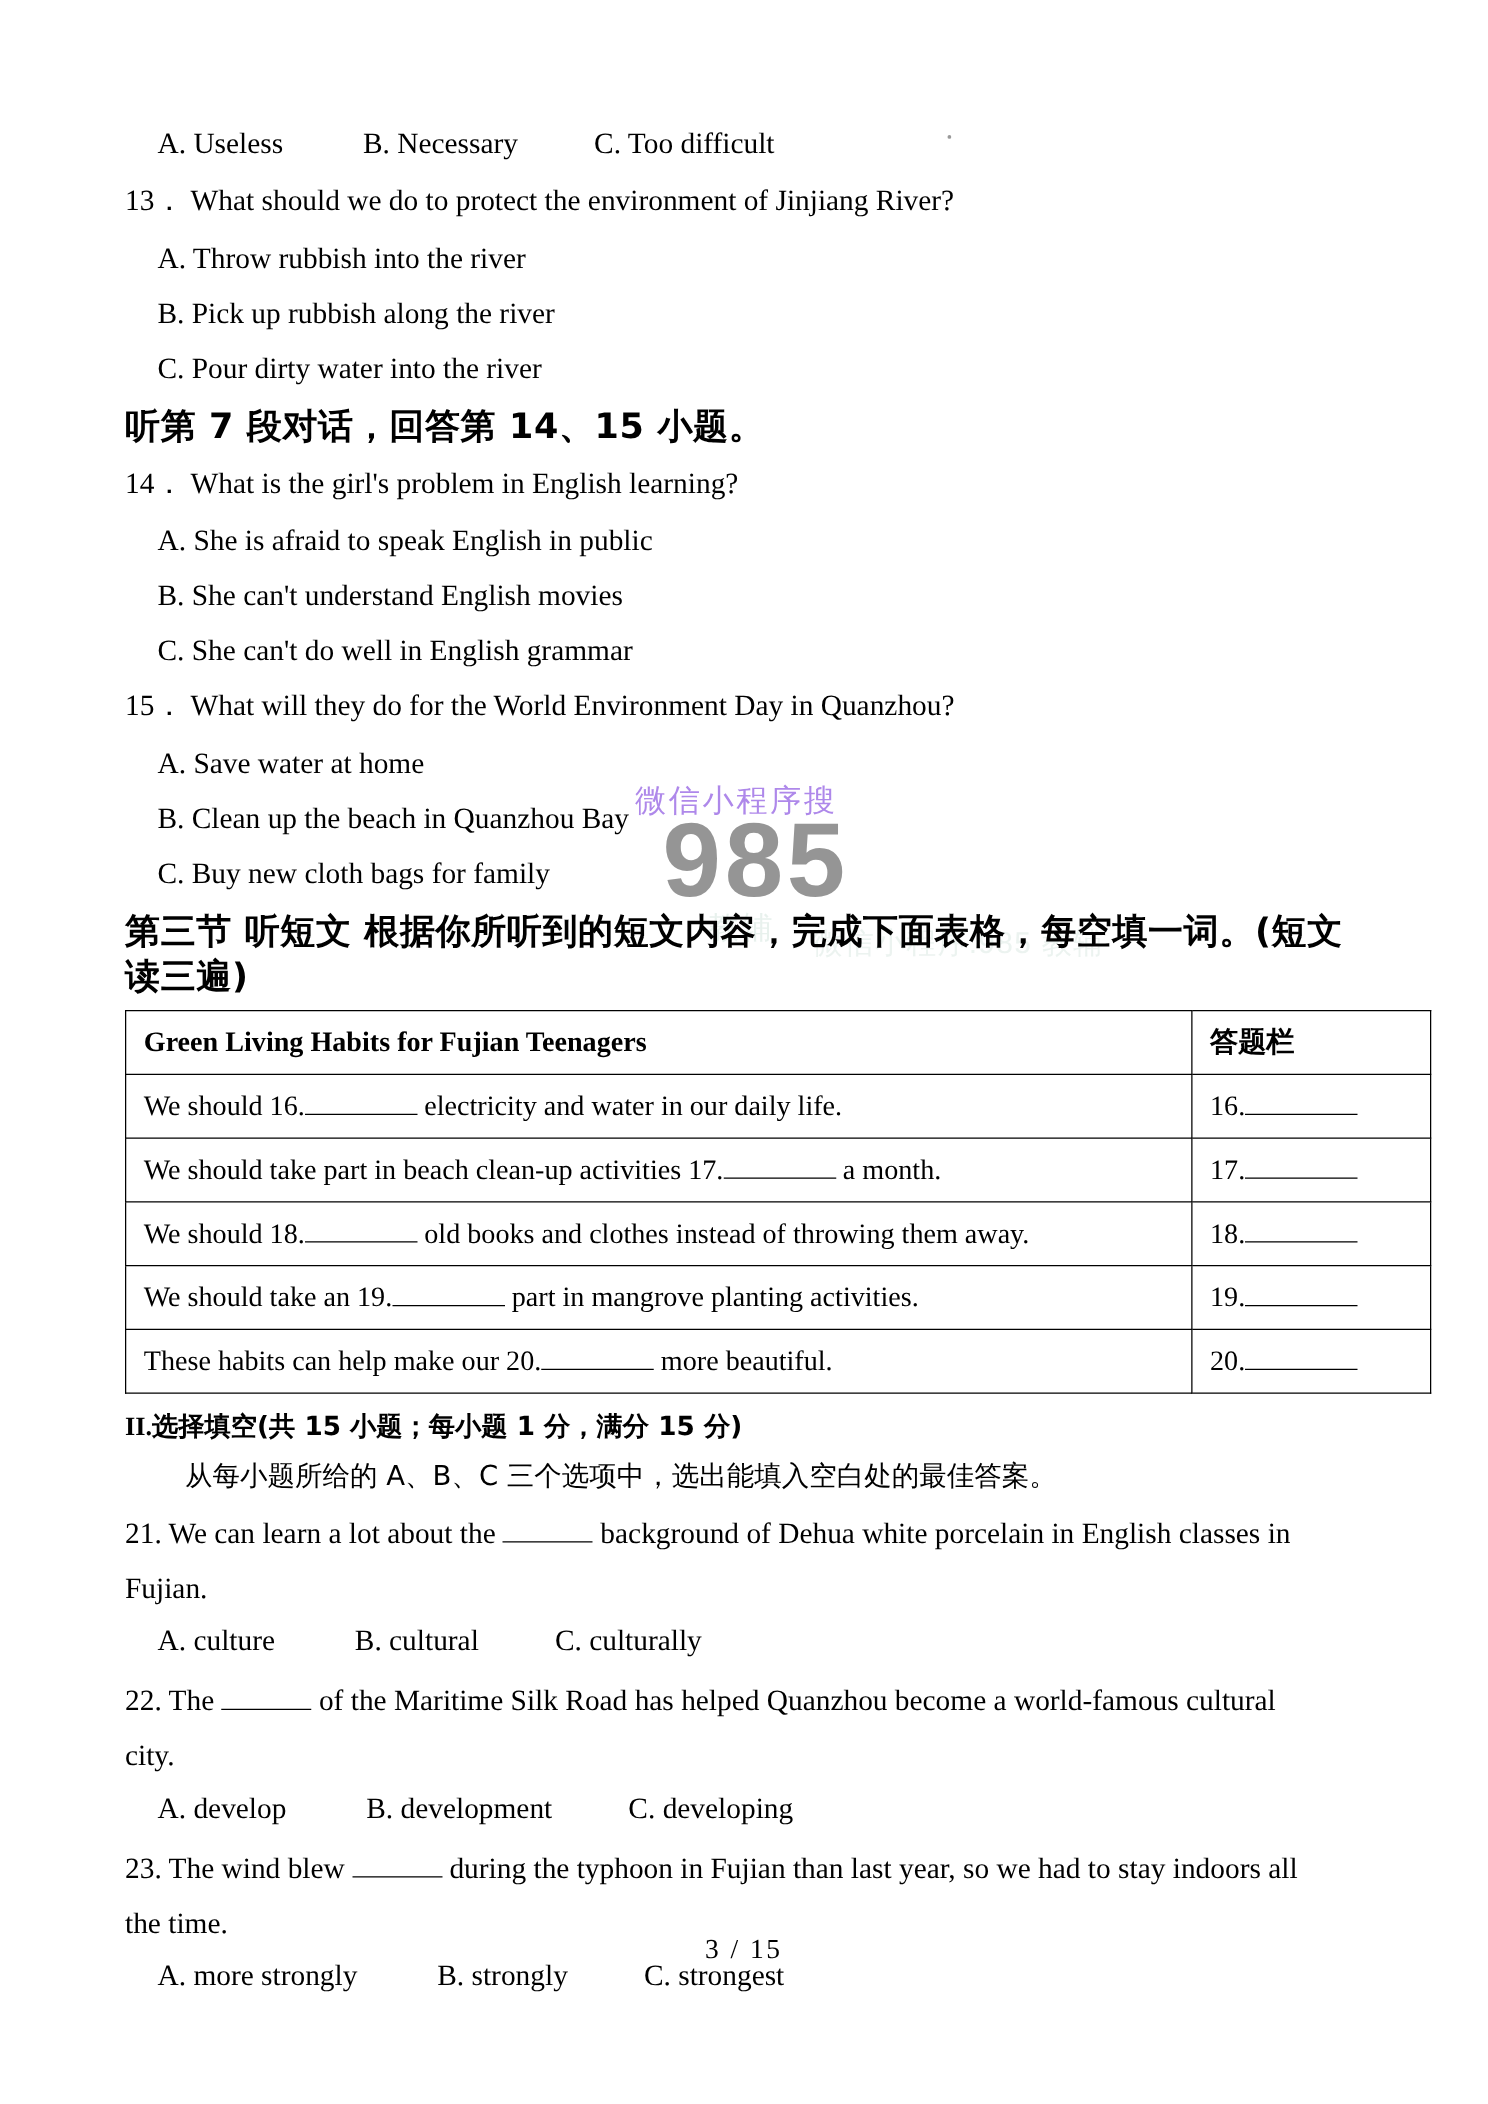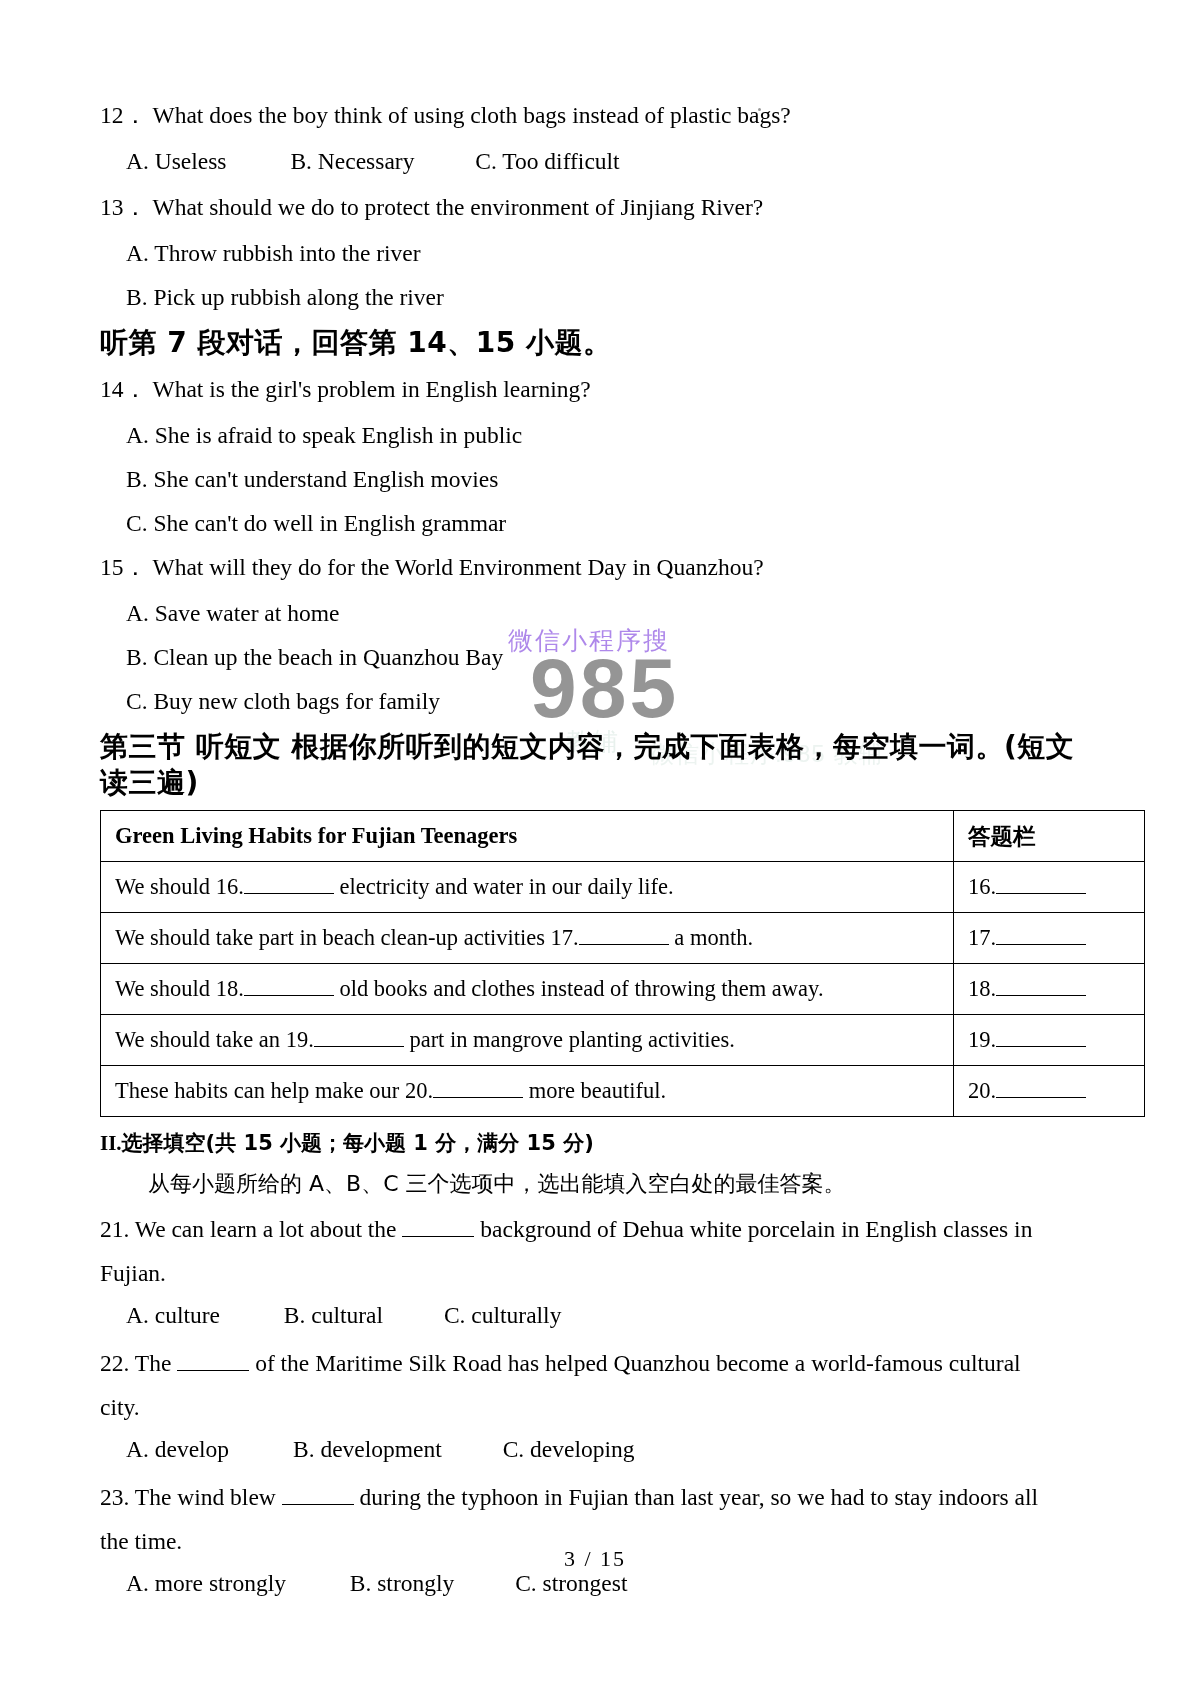--- a/index.html
+++ b/index.html
@@ -193,36 +193,33 @@
 <div class="page">
 
   <div class="wm-dot"></div>
   <div class="wm wm-top-line">微信小程序搜</div>
   <div class="wm wm-985">985</div>
   <div class="wm wm-jf">教辅</div>
   <div class="wm wm-tbl">微信小程序:985 教辅</div>
 
   <div class="content">
 
-    <p class="q">
-      <span class="num">12．</span>
-      <span>What does the boy think of using cloth bags instead of plastic bags?</span>
-    </p>
     <p class="opts">
       <span class="opt opt-gap-1">A. Useless</span>
       <span class="opt opt-gap-2">B. Necessary</span>
       <span class="opt">C. Too difficult</span>
     </p>
 
     <p class="q">
       <span class="num">13．</span>
       <span>What should we do to protect the environment of Jinjiang River?</span>
     </p>
     <p class="sub">A. Throw rubbish into the river</p>
     <p class="sub">B. Pick up rubbish along the river</p>
+    <p class="sub">C. Pour dirty water into the river</p>
 
     <p class="cn-head">听第 7 段对话，回答第 14、15 小题。</p>
 
     <p class="q">
       <span class="num">14．</span>
       <span>What is the girl's problem in English learning?</span>
     </p>
     <p class="sub">A. She is afraid to speak English in public</p>
     <p class="sub">B. She can't understand English movies</p>
     <p class="sub">C. She can't do well in English grammar</p>

